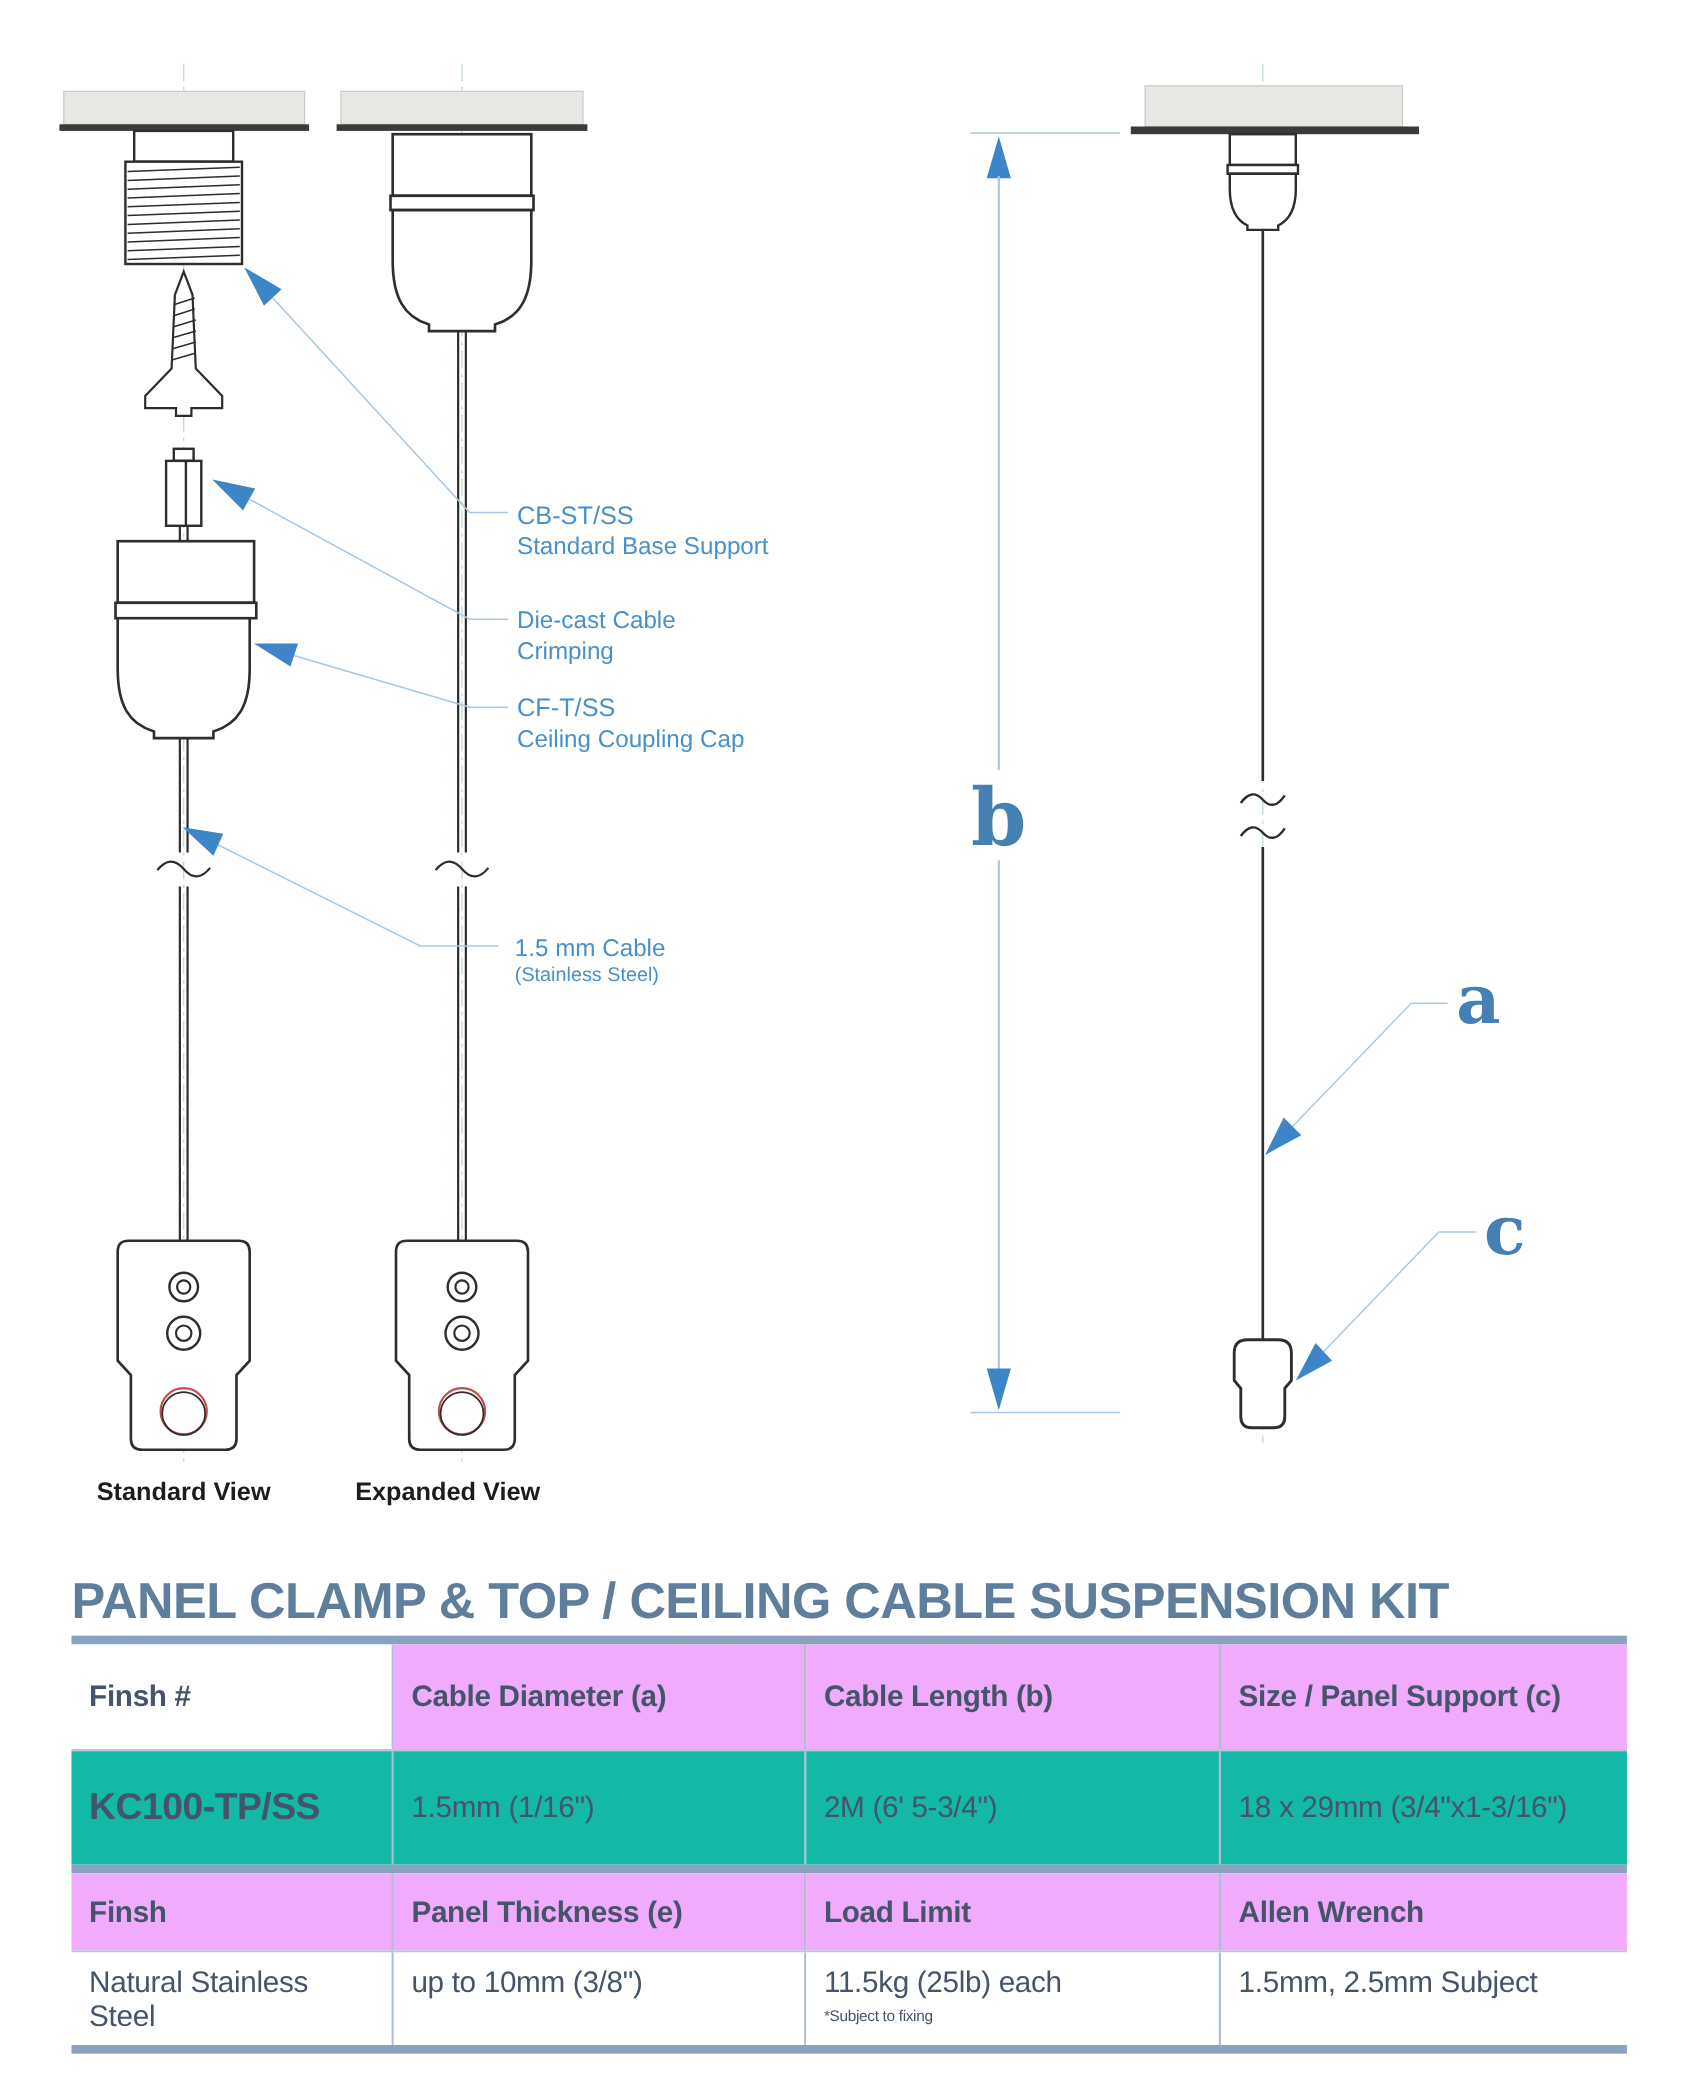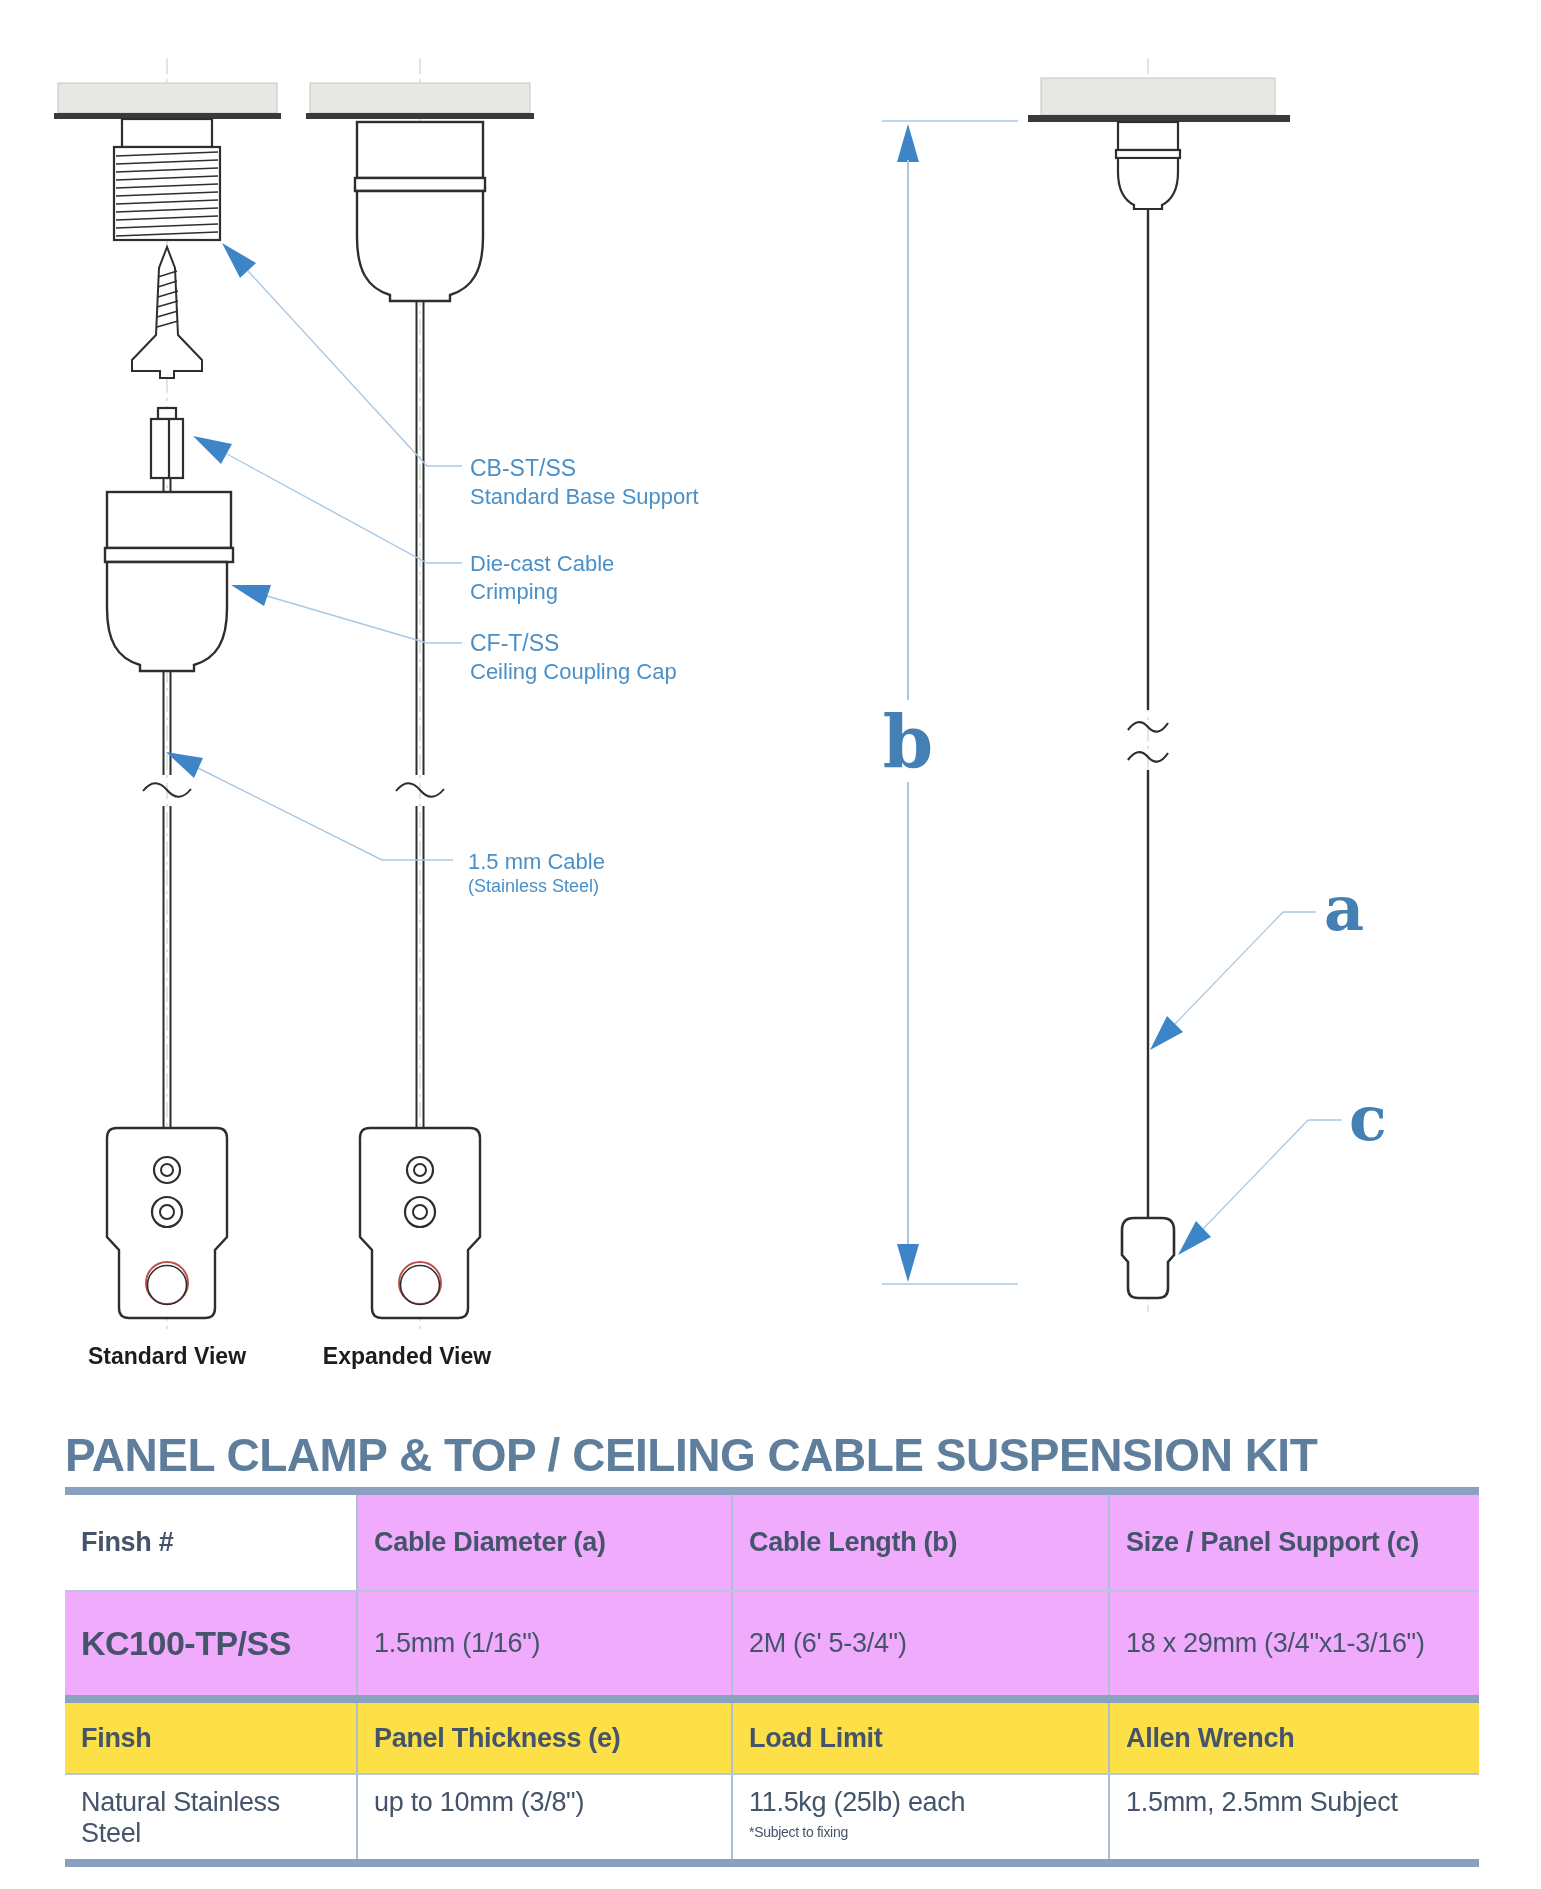--- a/index.html
+++ b/index.html
@@ -27,32 +27,32 @@
   }
   .bar{height:8px;background:#8aa2c0;}
   .t-row{
     display:grid;
     grid-template-columns:293px 375px 377px 369px;
   }
   .t-row.green{background:transparent;border-bottom:2px solid #b7c6d8;}
   .t-row.green .cell{background:#f0abfc;}
   .t-row.green .cell.first{background:#ffffff;}
   .t-row.gray{border-bottom:2px solid #b7c6d8;}
-  .t-row.gray .cell{background:#fde047;}
+  .t-row.gray .cell{background:#f0abfc;}
   .cell{
     padding:10px 16px;
     border-right:2px solid #aebfd4;
     display:flex;flex-direction:column;justify-content:center;
     font-size:27px;letter-spacing:-0.3px;
   }
   .cell:last-child{border-right:none;}
   .t-row.green .cell, .t-row.gray .cell{font-weight:700;min-height:72px;box-sizing:border-box;}
   .t-row.green .cell{min-height:95px;}
   .t-row.gray .cell{min-height:70px;}
-  .t-row.data1 .cell{min-height:103px;box-sizing:border-box;background:#f0abfc;}
+  .t-row.data1 .cell{min-height:103px;box-sizing:border-box;background:#14b8a6;}
   .t-row.data2 .cell{min-height:82px;box-sizing:border-box;background:#ffffff;justify-content:flex-start;padding-top:12px;}
   .part-number{font-weight:700;font-size:34px;letter-spacing:-0.5px;}
   .note{font-size:14px;margin-top:6px;}
 </style>
 </head>
 <body>
 
 <div class="stage">
 
 <svg width="1541" height="1415" viewBox="0 0 1541 1415">

